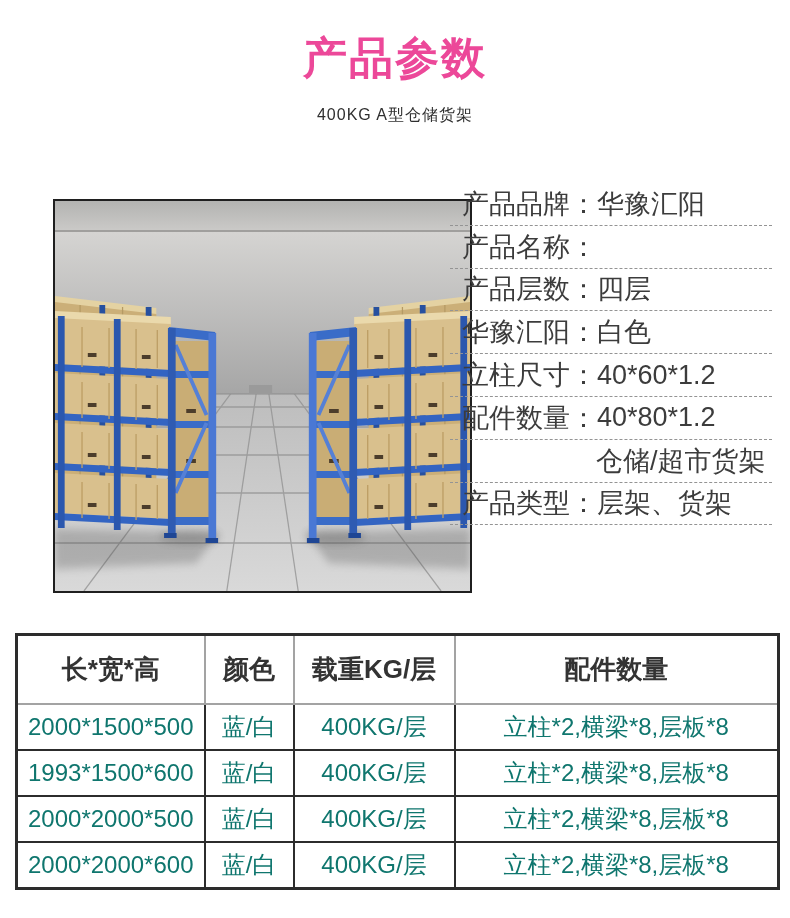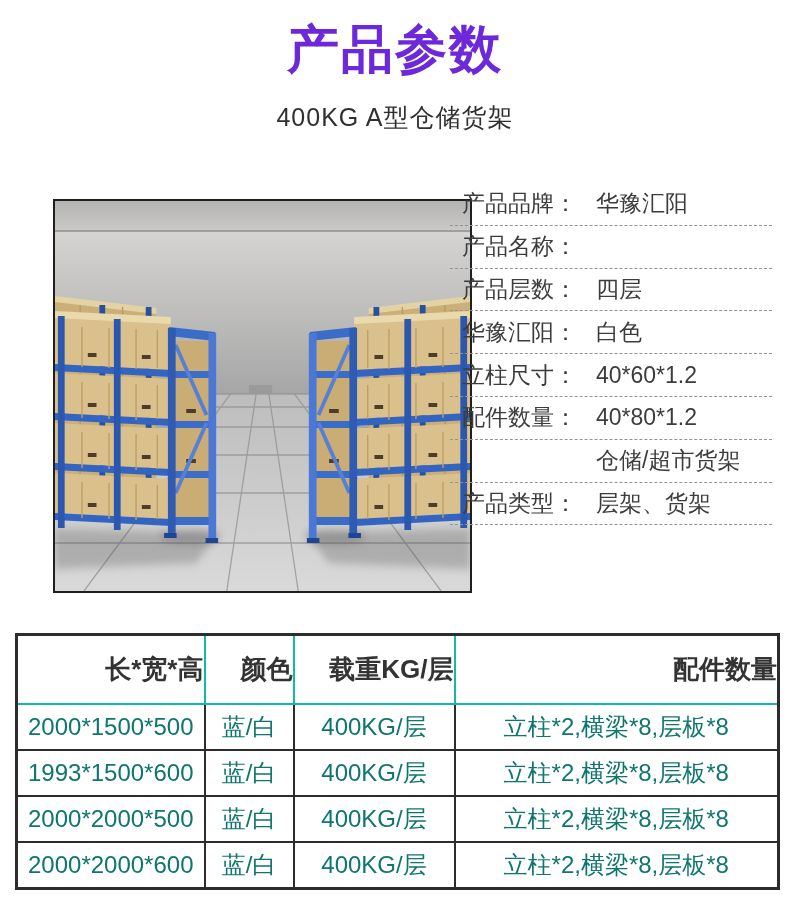--- a/index.html
+++ b/index.html
@@ -1,36 +1,36 @@
 <!DOCTYPE html>
 <html><head>
 <meta charset="utf-8">
 <style>
   html,body{margin:0;padding:0;background:#ffffff;}
   .page{position:relative;width:790px;height:918px;background:#ffffff;overflow:hidden;
         font-family:"Liberation Sans","DejaVu Sans",sans-serif;}
   
   .hdr{position:absolute;top:22px;left:0;width:790px;text-align:center;}
-  .title{font-size:52px;line-height:1.05;font-weight:900;color:#6d28d9;letter-spacing:2px;margin:0;}
-  .subtitle{margin-top:24px;font-size:25px;color:#2f2f2f;letter-spacing:1px;}
+  .title{font-size:44px;line-height:1.05;font-weight:900;color:#ec4899;letter-spacing:2px;margin:13px;}
+  .subtitle{margin-top:24px;font-size:16px;color:#2f2f2f;letter-spacing:1px;}
   
   .figure{position:absolute;left:13px;top:183px;width:419px;height:394px;
           border:2px solid #1f1f1f;box-sizing:border-box;background:#cfcfcf;}
   .figure svg{display:block;width:100%;height:100%;}
   
   .specs{position:absolute;left:450px;top:183px;width:322px;height:386px;margin:0;padding:0;list-style:none;}
   .spec-row{box-sizing:border-box;height:42.8px;display:flex;align-items:center;
-            border-bottom:1px dashed #949494;font-size:23px;color:#3c3c3c;padding-left:12px;}
+            border-bottom:1px dashed #949494;font-size:27px;color:#3c3c3c;padding-left:12px;}
   .spec-label{flex:0 0 134px;white-space:nowrap;}
   .spec-value{white-space:nowrap;}
   
   .size-table{position:absolute;left:15px;top:633px;width:762px;border-collapse:collapse;
               table-layout:fixed;border:3px solid #2c2c2c;}
   .size-table th{height:67px;font-size:26px;font-weight:700;color:#333333;
-                 border:2px solid #14b8a6;text-align:right;padding:0;}
+                 border:2px solid #a3a3a3;text-align:center;padding:0;}
   .size-table td{height:44px;font-size:24px;color:#0f766e;border:2px solid #2c2c2c;
                  text-align:center;padding:0;white-space:nowrap;}
 </style>
 </head>
 <body>
 
 <div class="page">
 
   <div class="hdr">
     <h1 class="title">产品参数</h1>

